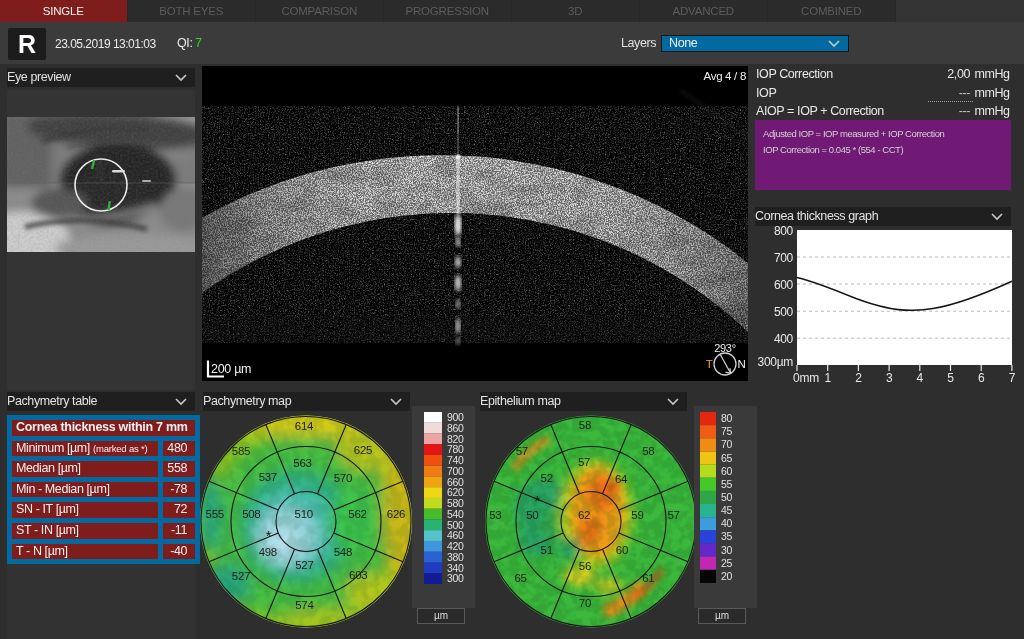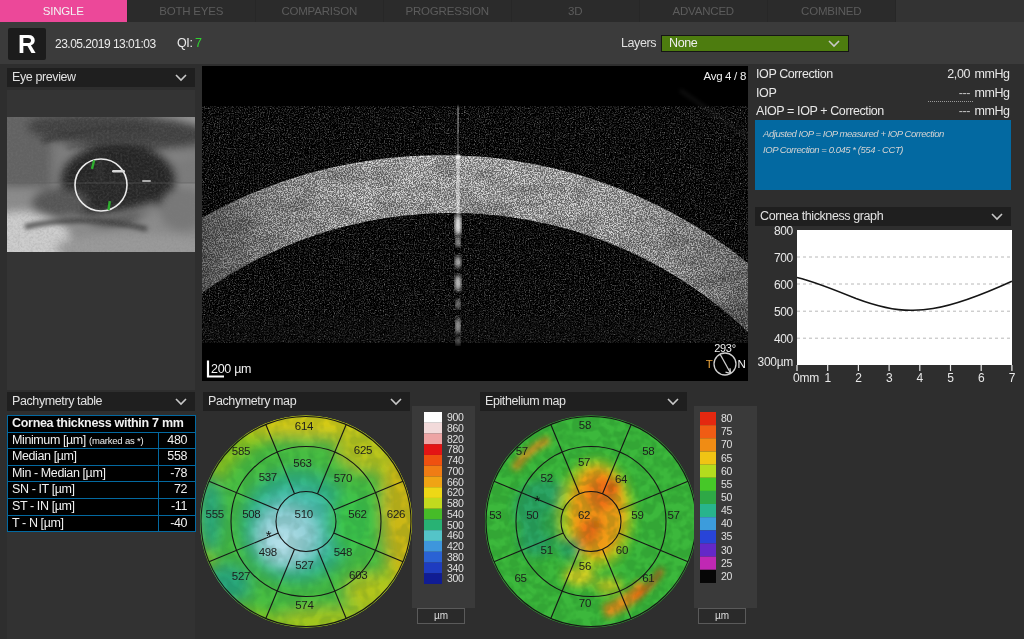--- a/index.html
+++ b/index.html
@@ -1,23 +1,23 @@
 <!DOCTYPE html>
 <html><head><meta charset="utf-8">
 <style>
 html,body{margin:0;padding:0;width:1024px;height:639px;background:#2e2e2e;overflow:hidden}
 body{font-family:"Liberation Sans",sans-serif;position:relative;color:#e6e6e6;font-size:12.5px;letter-spacing:-0.4px}
 svg text{font-family:"Liberation Sans",sans-serif}
 .abs{position:absolute}
 .tab{position:absolute;top:0;height:22px;width:127.5px;text-align:center;line-height:23px;font-size:11.5px;letter-spacing:-0.2px;color:#5c5c5c;background:#2b2b2b;border-right:1px solid #272727;box-sizing:border-box}
-.tab.active{background:#ec4899;color:#f2f2f2}
-.hdr{position:absolute;height:19px;background:#1f1f1f;color:#e2e2e2;font-size:12.5px;line-height:19px;padding-left:5px;box-sizing:border-box}
+.tab.active{background:#7f1d1d;color:#f2f2f2}
+.hdr{position:absolute;height:19px;background:#1f1f1f;color:#e2e2e2;font-size:12.5px;line-height:19px;box-sizing:border-box}
 .chev{position:absolute;top:6px}
 table.pt{border-collapse:collapse;font-size:12.5px;letter-spacing:-0.4px;color:#f0f0f0;table-layout:fixed}
-table.pt td{border:1px solid #0369a1;background:#000000;padding:0 4px;height:15.6px;line-height:15.4px;white-space:nowrap;overflow:hidden}
+table.pt td{border:5px solid #0369a1;background:#7f1d1d;padding:0 4px;height:15.6px;line-height:15.4px;white-space:nowrap;overflow:hidden}
 table.pt td.v{text-align:right;width:30px;padding-right:8px}
 table.pt td.sect{font-weight:bold;font-size:12.5px;letter-spacing:-0.3px}
 .small{font-size:9.5px;letter-spacing:-0.2px}
 .iopline{position:absolute;left:756px;width:255px;height:18px;font-size:12.5px;color:#e8e8e8}
 .iopline .val{position:absolute;right:41px;top:0}
 .iopline .unit{position:absolute;right:0;top:0;width:38px;text-align:center}
 </style></head>
 <body>
 <div class="abs" style="left:0;top:0;width:1024px;height:22px;background:#2b2b2b"></div>
 <div class="tab active" style="left:0">SINGLE</div>
@@ -28,21 +28,21 @@
 <div class="tab" style="left:640px">ADVANCED</div>
 <div class="tab" style="left:768px">COMBINED</div>
 <div class="abs" style="left:896px;top:0;width:128px;height:22px;background:#333"></div>
 
 <div class="abs" style="left:0;top:22px;width:1024px;height:42px;background:#3b3b3b">
   <div class="abs" style="left:8px;top:6px;width:38px;height:32px;background:#1c1c1c;border-radius:2px;color:#fff;font-weight:bold;font-size:25px;text-align:center;line-height:33px;letter-spacing:0">R</div>
   <div class="abs" style="left:55px;top:14.5px;color:#ebebeb;font-size:12px;letter-spacing:-0.5px">23.05.2019 13:01:03</div>
   <div class="abs" style="left:177px;top:14px;color:#ebebeb">QI:</div>
   <div class="abs" style="left:195px;top:14px;color:#2fd42f">7</div>
   <div class="abs" style="left:621px;top:14px;color:#e0e0e0">Layers</div>
-  <div class="abs" style="left:661px;top:13px;width:188px;height:17px;background:#4d7c0f;border:1px solid #151515;box-sizing:border-box">
+  <div class="abs" style="left:661px;top:13px;width:188px;height:17px;background:#0369a1;border:1px solid #151515;box-sizing:border-box">
     <span style="position:absolute;left:7px;top:0;line-height:15px;color:#eee">None</span>
     <svg class="chev" style="right:8px;top:4px" width="12" height="8">
         <polyline points="1,1 6,6 11,1" stroke="#c8c8c8" stroke-width="1.6" fill="none"></polyline>
       </svg>
   </div>
 </div>
 
 <div class="hdr" style="left:7px;top:68px;width:188px">Eye preview<svg class="chev" style="right:8px" width="12" height="8">
       <polyline points="1,1 6,6 11,1" stroke="#c8c8c8" stroke-width="1.6" fill="none"></polyline>
     </svg></div>
@@ -224,21 +224,21 @@
 <line x1="518" y1="288" x2="528.5" y2="307" stroke="#cfcfcf" stroke-width="1.3"></line>
 <path d="M528.5,307.5 l-5,-1.4 M528.5,307.5 l-0.5,-5.2" stroke="#cfcfcf" stroke-width="1.3" fill="none"></path>
 <text x="507" y="302" fill="#e8a33c" font-size="11.5" text-anchor="middle">T</text>
 <text x="539.5" y="302" fill="#f0f0f0" font-size="11.5" text-anchor="middle">N</text>
 </svg></div>
 
 <div class="iopline" style="top:67px"><span>IOP Correction</span><span class="val">2,00</span><span class="unit">mmHg</span></div>
 <div class="iopline" style="top:86px"><span>IOP</span><span class="val" style="color:#c4c4c4">---</span><span class="unit">mmHg</span></div>
 <div class="abs" style="left:928px;top:100px;width:45px;border-bottom:1px dotted #9a9a9a;height:1px"></div>
 <div class="iopline" style="top:104px"><span>AIOP = IOP + Correction</span><span class="val" style="color:#c4c4c4">---</span><span class="unit">mmHg</span></div>
-<div class="abs" style="left:755px;top:120px;width:256px;height:70px;background:#0369a1;color:#d2d2d2;font-style:italic;font-size:9.5px;letter-spacing:-0.45px">
+<div class="abs" style="left:755px;top:120px;width:256px;height:70px;background:#701a75;color:#d2d2d2;font-size:9.5px;letter-spacing:-0.45px">
   <div class="abs" style="left:8px;top:8px">Adjusted IOP = IOP measured + IOP Correction</div>
   <div class="abs" style="left:8px;top:23.5px">IOP Correction = 0.045 * (554 - CCT)</div>
 </div>
 
 <div class="hdr" style="left:755px;top:207px;width:256px">Cornea thickness graph<svg class="chev" style="right:8px" width="12" height="8">
       <polyline points="1,1 6,6 11,1" stroke="#c8c8c8" stroke-width="1.6" fill="none"></polyline>
     </svg></div>
 <div class="abs" style="left:748px;top:225px;width:267px;height:160px"><svg width="276" height="160" viewBox="0 0 276 160">
 <rect x="49" y="5" width="215" height="135" fill="#fff"></rect>
 <g stroke="#b8b8b8" stroke-width="1" stroke-dasharray="3,3">

